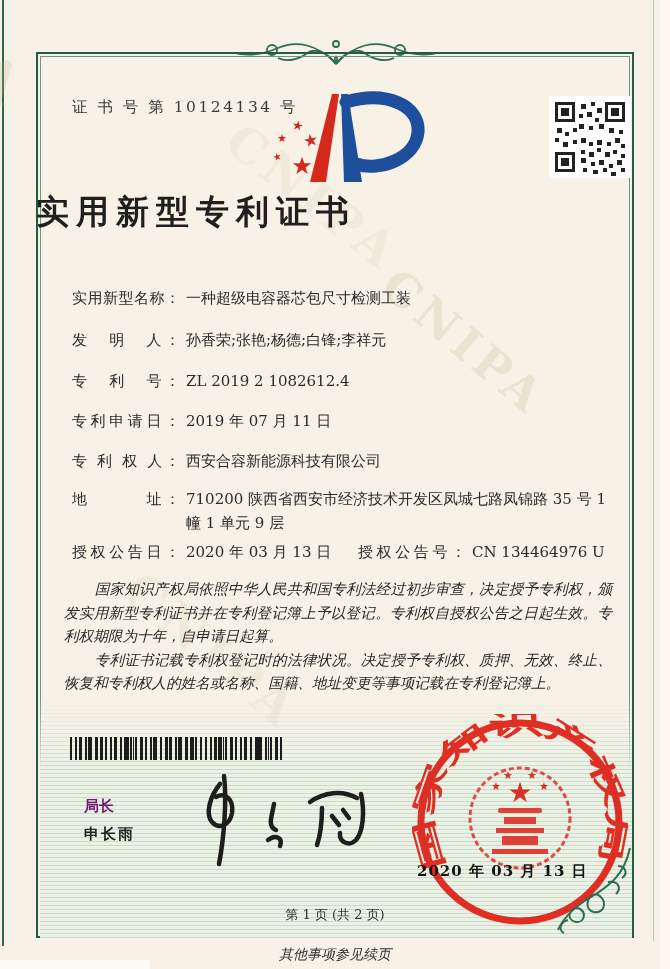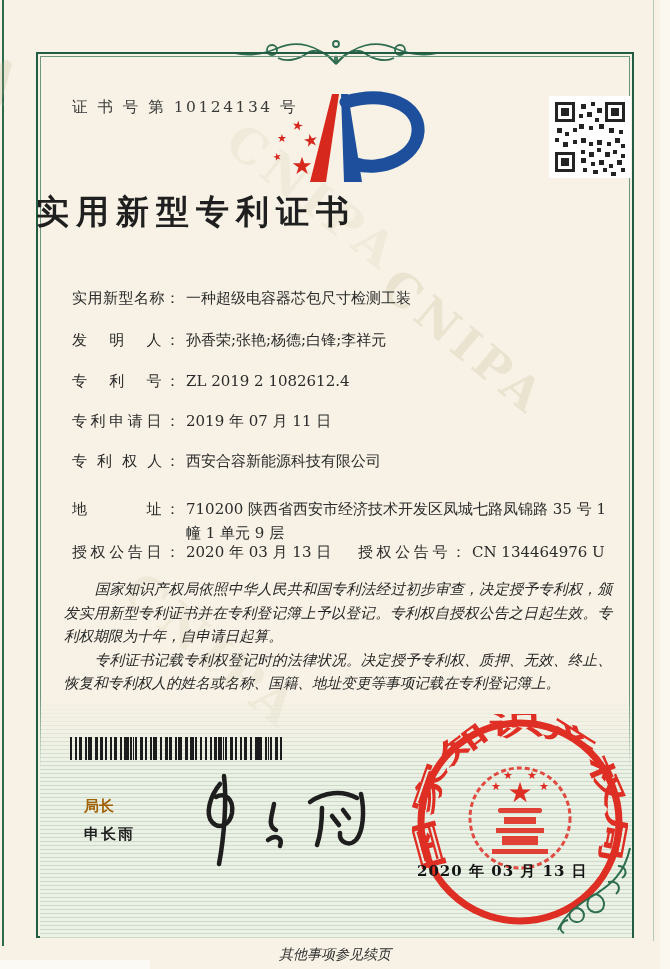--- a/index.html
+++ b/index.html
@@ -33,36 +33,36 @@
   .title{position:absolute;left:36px;top:190px;width:598px;text-align:left;
          font-size:33px;font-weight:bold;letter-spacing:7px;color:#1f1f1f;}
 
   .logo{position:absolute;left:262px;top:90px;}
   .qr{position:absolute;left:549px;top:96px;}
 
   .row{position:absolute;left:72px;width:540px;display:flex;font-size:15px;line-height:24px;}
   .row .lbl{width:108px;flex:0 0 auto;text-align:justify;text-align-last:justify;}
   .row .val{flex:0 1 auto;padding-left:6px;}
   .row.addr .val{max-width:432px;}
-  .r0{top:286px}.r1{top:328px}.r2{top:369px}.r3{top:409px}.r4{top:449px}.r5{top:497px}
+  .r0{top:286px}.r1{top:328px}.r2{top:369px}.r3{top:409px}.r4{top:449px}.r5{top:487px}
   .grant-a{top:540px;}
   .grant-b{top:540px;left:358px;width:260px;}
 
   .paras{position:absolute;left:64px;top:577px;width:548px;font-size:14.6px;line-height:23.5px;
          font-style:italic;text-align:justify;color:#262626;}
   .paras p{margin:0;text-indent:2.1em;}
 
   .barcode{position:absolute;left:70px;top:737px;width:213px;height:23px;
     background-image:
       repeating-linear-gradient(90deg,#1c1c1c 0 2px,transparent 2px 5px),
       repeating-linear-gradient(90deg,#1c1c1c 0 1px,transparent 1px 9px),
       repeating-linear-gradient(90deg,transparent 0 5px,#1c1c1c 5px 7px,transparent 7px 13px);}
 
   .director-label{position:absolute;left:84px;top:797px;font-family:"DejaVu Sans","Liberation Sans",sans-serif;
-                  font-weight:600;font-size:15px;color:#a16207;}
+                  font-weight:600;font-size:15px;color:#701a75;}
   .director-name{position:absolute;left:84px;top:825px;font-family:"DejaVu Sans","Liberation Sans",sans-serif;
                  font-weight:600;font-size:15px;letter-spacing:2px;color:#222;}
   .sig{position:absolute;left:172px;top:768px;}
 
   .seal{position:absolute;left:412px;top:714px;}
   .seal-date{position:absolute;left:417px;top:862px;font-size:15px;font-weight:bold;
              letter-spacing:1px;color:#141414;}
 
   .page-info{position:absolute;left:36px;top:906px;width:598px;text-align:center;font-size:13px;color:#333;}
   .cont-note{position:absolute;left:36px;top:946px;width:598px;text-align:center;
@@ -264,15 +264,16 @@
     <g fill="none" stroke="#2e6d4f" stroke-width="2">
       <path d="M 82,6 C 76,34 60,44 48,52 C 30,62 16,74 10,88"></path>
       <path d="M 48,52 c 12,4 10,20 -2,18 c -10,-2 -8,-16 2,-18"></path>
       <path d="M 30,66 c -10,0 -12,12 -2,14 c 8,1 12,-10 2,-14"></path>
       <path d="M 60,40 c 10,-2 14,6 8,12"></path>
       <path d="M 70,24 c 8,0 10,8 4,12"></path>
       <path d="M 20,78 c -8,2 -10,10 -4,13"></path>
     </g>
   </svg>
 
+  <div class="page-info">第 1 页 (共 2 页)</div>
   <div class="cont-note">其他事项参见续页</div>
 
 </div>
 
 </body></html>

